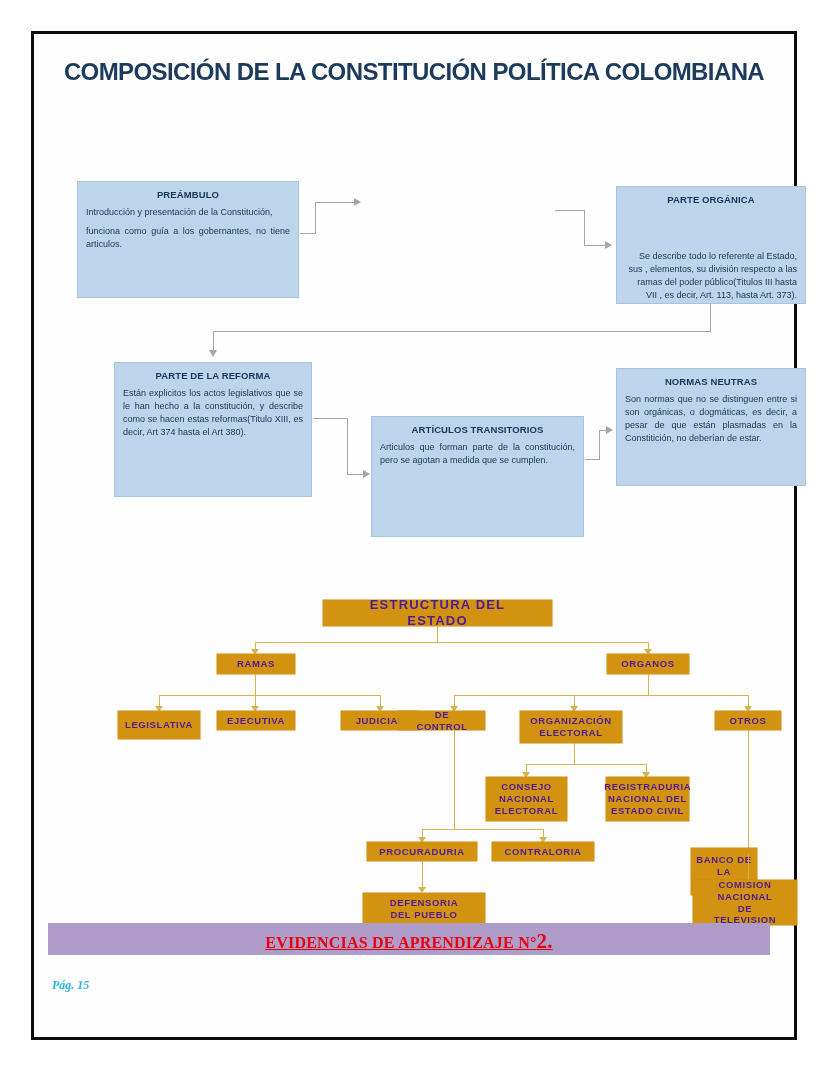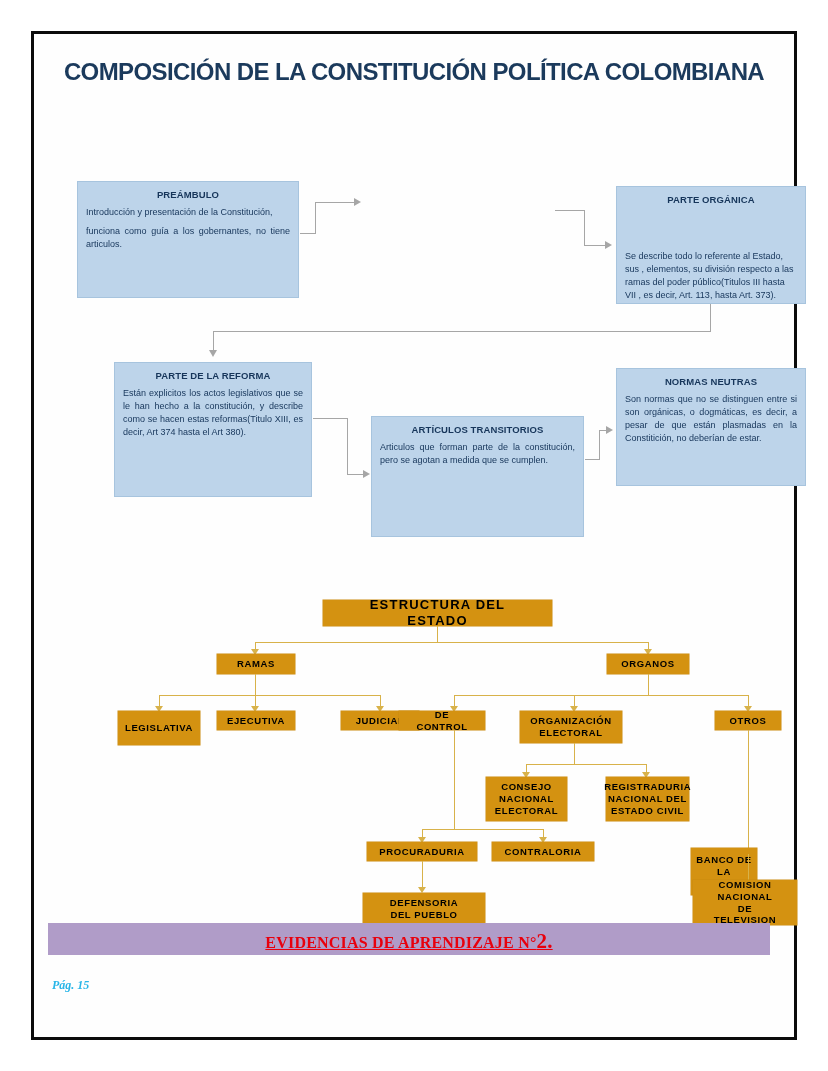--- a/index.html
+++ b/index.html
@@ -53,21 +53,21 @@
     line-height: 1.3;
   }
   .cbox .bb {
     display: block;
     font-size: 9px;
     line-height: 1.42;
     text-align: justify;
     text-justify: inter-word;
   }
   .cbox .bb + .bb { margin-top: 6px; }
-  .cbox.ctr .bb { text-align: left; margin-top: 44px; }
+  .cbox.ctr .bb { text-align: right; margin-top: 44px; }
 
   #box-preambulo  { left: 43px;  top: 147px; width: 222px; height: 117px; }
   #box-dogmatica  { left: 330px; top: 112px; width: 190px; height: 130px; }
   #box-organica   { left: 582px; top: 152px; width: 190px; height: 118px; }
   #box-reforma    { left: 80px;  top: 328px; width: 198px; height: 135px; }
   #box-transit    { left: 337px; top: 382px; width: 213px; height: 121px; }
   #box-normas     { left: 582px; top: 334px; width: 190px; height: 118px; }
 
   
   .conn { position: absolute; background: #a6a6a6; }
@@ -84,21 +84,21 @@
   .arrow-d {
     border-left: 4.5px solid transparent;
     border-right: 4.5px solid transparent;
     border-top: 7px solid #a6a6a6;
   }
 
   
   .obox {
     position: absolute;
     background: #d49211;
-    color: #000000;
+    color: #4c1d95;
     font-size: 9.5px;
     font-weight: 700;
     letter-spacing: 0.6px;
     text-align: center;
     display: flex;
     align-items: center;
     justify-content: center;
     line-height: 1.25;
     padding: 2px 20px;
     box-shadow: 0 0 0 0.5px #c9890f;
@@ -224,21 +224,21 @@
 
   <div class="oconn v" style="left:221px; top:640px; height:22px;"></div>
   <div class="oconn h" style="left:125px; top:661px; width:222px;"></div>
   <div class="oconn v" style="left:125px; top:661px; height:12px;"></div>
   <div class="oarrow-d" style="left:121px; top:672px;"></div>
   <div class="oconn v" style="left:221px; top:661px; height:12px;"></div>
   <div class="oarrow-d" style="left:217px; top:672px;"></div>
   <div class="oconn v" style="left:346px; top:661px; height:12px;"></div>
   <div class="oarrow-d" style="left:342px; top:672px;"></div>
 
-  <div class="obox" style="left:84px; top:677px; width:82px; height:34px;">LEGISLATIVA</div>
+  <div class="obox" style="left:84px; top:677px; width:82px; height:28px;">LEGISLATIVA</div>
   <div class="obox" style="left:183px; top:677px; width:78px; height:19px;">EJECUTIVA</div>
   <div class="obox" style="left:307px; top:677px; width:78px; height:19px;">JUDICIAL</div>
 
   <div class="oconn v" style="left:614px; top:640px; height:22px;"></div>
   <div class="oconn h" style="left:420px; top:661px; width:295px;"></div>
   <div class="oconn v" style="left:420px; top:661px; height:12px;"></div>
   <div class="oarrow-d" style="left:416px; top:672px;"></div>
   <div class="oconn v" style="left:540px; top:661px; height:12px;"></div>
   <div class="oarrow-d" style="left:536px; top:672px;"></div>
   <div class="oconn v" style="left:714px; top:661px; height:12px;"></div>

